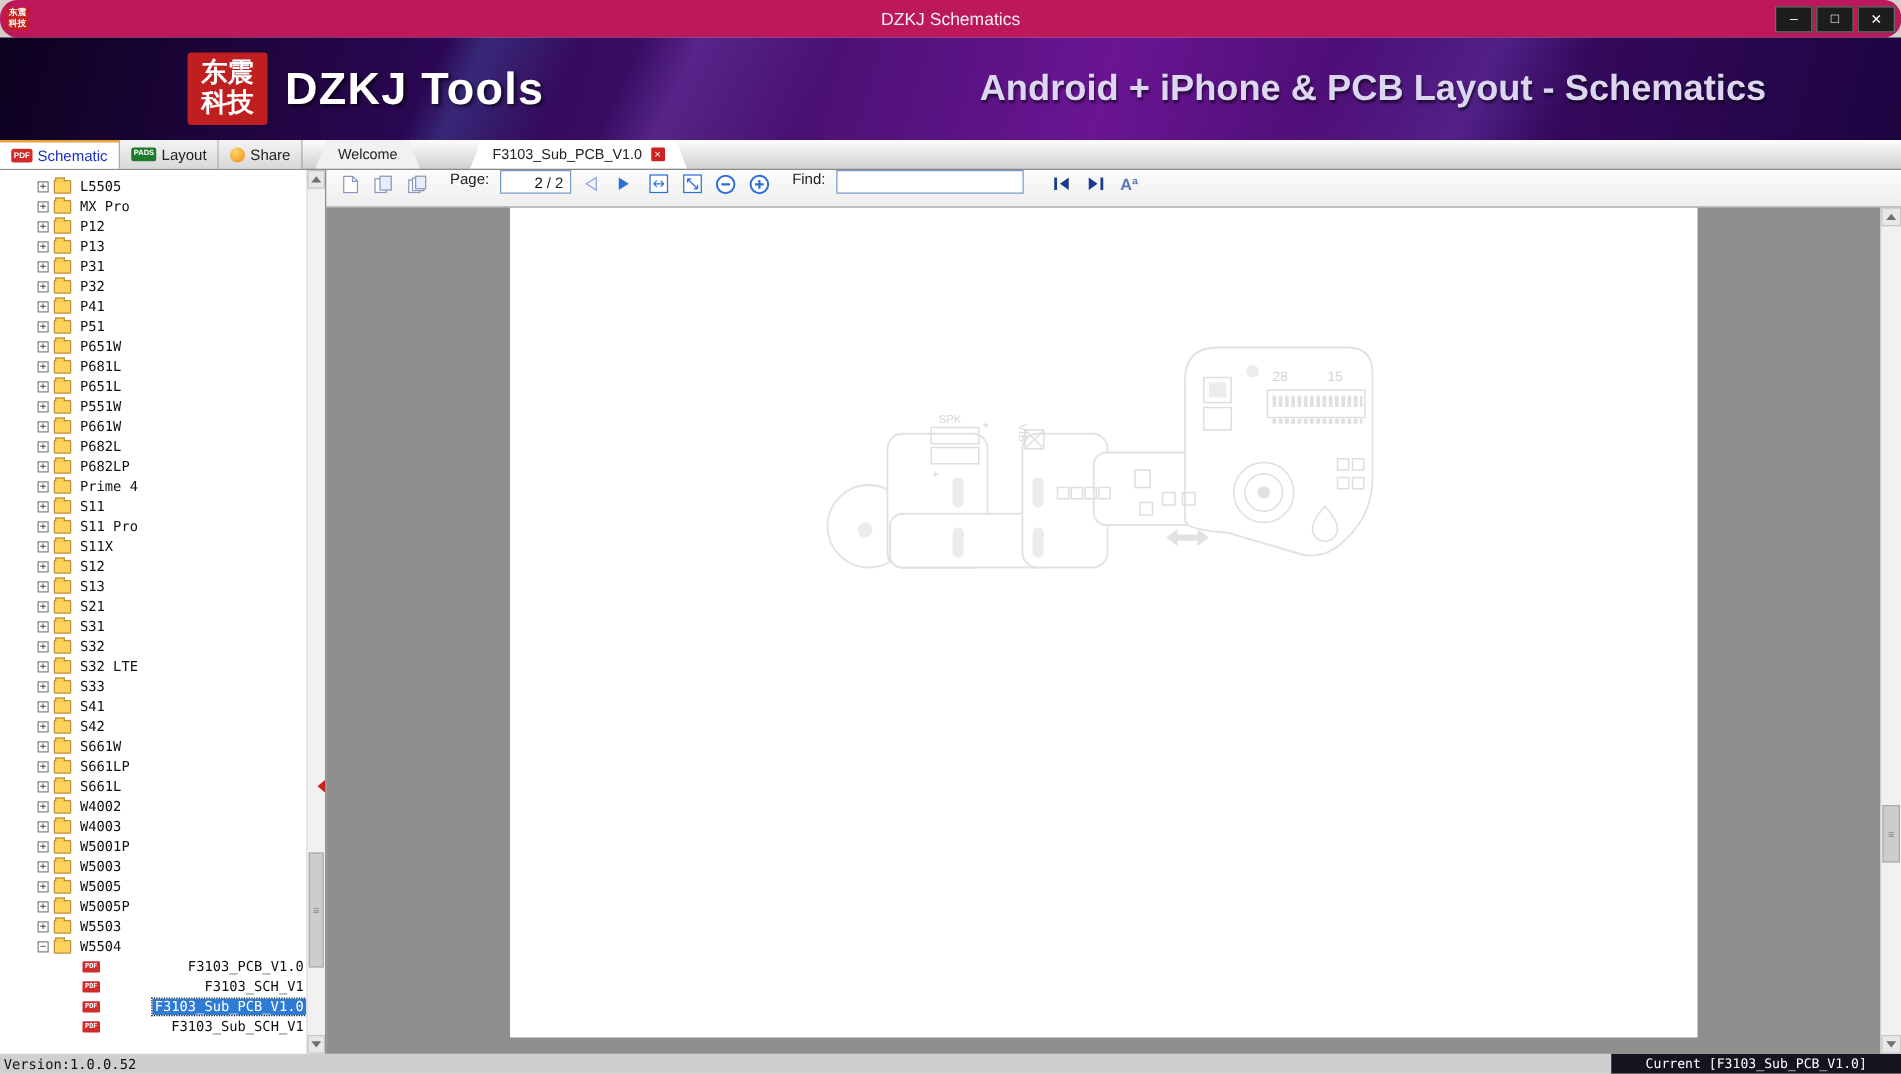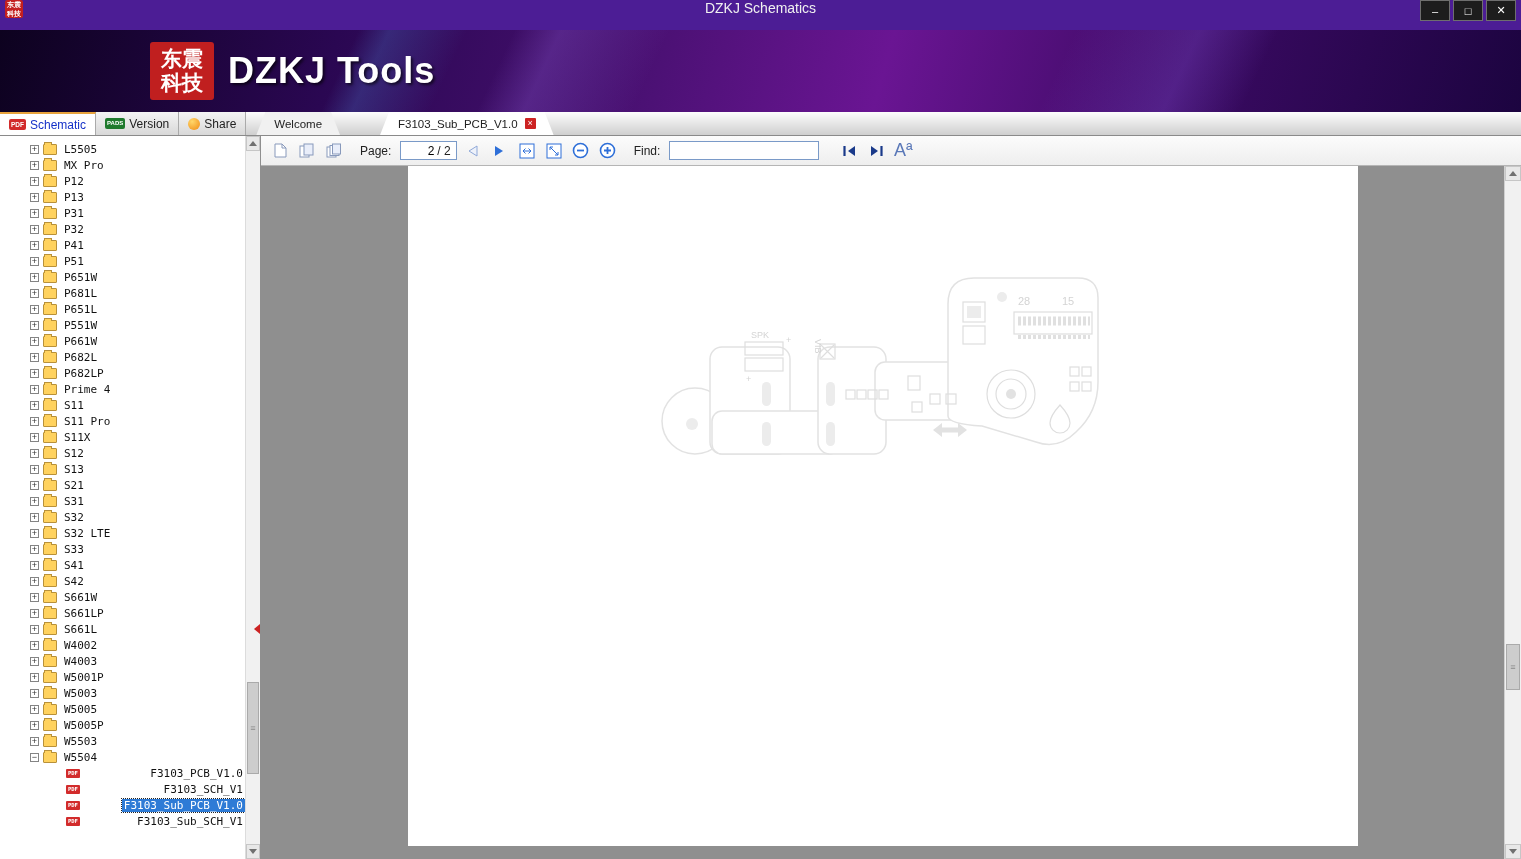--- a/index.html
+++ b/index.html
@@ -2,21 +2,21 @@
 <html><head>
 <meta charset="utf-8">
 <style>
   * { margin:0; padding:0; box-sizing:border-box; }
   html,body { width:1521px; height:859px; overflow:hidden; }
   body { font-family:"Liberation Sans", sans-serif; }
 
   .app { width:1521px; height:859px; display:flex; flex-direction:column; position:relative; background:#d4d0c8; }
 
   
-  .titlebar { height:30px; background:#4c1d95; position:relative; display:flex; flex:0 0 auto; }
+  .titlebar { height:30px; background:#be185d; position:relative; display:flex; align-items:center; flex:0 0 auto;border-radius:14px; }
   .app-icon { width:18px; height:18px; margin-left:5px; background:#c41f1f; border-radius:2px; color:#fff; font-size:7px; line-height:9px; text-align:center; font-weight:bold; overflow:hidden; }
   .title-text { position:absolute; left:0; right:0; text-align:center; color:#f0f0f0; font-size:14px; }
   .win-controls { margin-left:auto; display:flex; gap:3px; margin-right:5px; position:relative; z-index:2; }
   .win-btn { width:30px; height:21px; background:#1d1d1d; border:1px solid #6e6e6e; color:#fff; font-size:11px; display:flex; align-items:center; justify-content:center; }
 
   
   .header { height:82px; flex:0 0 auto; display:flex; align-items:center; position:relative; overflow:hidden;
     background:
       linear-gradient(115deg, rgba(0,0,0,0) 23%, rgba(90,170,255,0.20) 25%, rgba(0,0,0,0) 30%),
       linear-gradient(115deg, rgba(0,0,0,0) 33%, rgba(170,120,255,0.22) 36%, rgba(0,0,0,0) 43%),
@@ -57,28 +57,28 @@
   .side-scroll { position:absolute; top:0; right:0; bottom:0; width:15px; background:#f1f1f1; border-left:1px solid #dcdcdc; }
   .scroll-btn { position:absolute; left:0; right:0; height:15px; background:#e8e8e8; border:1px solid #c6c6c6; display:flex; align-items:center; justify-content:center; }
   .scroll-btn.up { top:0; } .scroll-btn.down { bottom:0; }
   .tri-up { width:0; height:0; border-left:4px solid transparent; border-right:4px solid transparent; border-bottom:5px solid #707070; }
   .tri-down { width:0; height:0; border-left:4px solid transparent; border-right:4px solid transparent; border-top:5px solid #707070; }
   .side-thumb { position:absolute; left:1px; right:1px; top:546px; height:92px; background:#cdcdcd; border:1px solid #aaa; color:#8a8a8a; font-size:9px; display:flex; align-items:center; justify-content:center; }
   .splitter-arrow { position:absolute; left:254px; top:488px; width:0; height:0; border-top:5px solid transparent; border-bottom:5px solid transparent; border-right:6px solid #cc2222; z-index:5; }
 
   
   .main { flex:1 1 auto; min-width:0; display:flex; flex-direction:column; }
-  .toolbar { height:30px; flex:0 0 auto; background:linear-gradient(#fcfcfc,#eeeeee); border-bottom:1px solid #b5b5b5; display:flex; align-items:center; padding:10px 8px; gap:5px; font-size:12px; color:#222; }
+  .toolbar { height:30px; flex:0 0 auto; background:linear-gradient(#fcfcfc,#eeeeee); border-bottom:1px solid #b5b5b5; display:flex; align-items:flex-start; padding:0 8px; gap:5px; font-size:12px; color:#222; }
   .tb-icon { width:22px; height:22px; display:flex; align-items:center; justify-content:center; }
   .tb-label { margin:0 4px 0 10px; }
   .page-box { display:flex; align-items:center; background:#fff; border:1px solid #7a9ac8; height:19px; padding:0 5px; }
   .page-box input { border:none; outline:none; width:28px; text-align:right; font-size:12px; font-family:inherit; }
   .page-total { font-size:12px; color:#222; margin-left:3px; }
   .find-input { width:150px; height:19px; border:1px solid #7a9ac8; font-size:12px; padding:0 4px; outline:none; }
-  .font-icon { color:#5a78b8; font-size:18px; font-weight:normal; }
+  .font-icon { color:#5a78b8; font-size:13px; font-weight:bold; }
 
   .viewer { flex:1 1 auto; min-height:0; position:relative; background:#8f8f8f; overflow:hidden; }
   .page-sheet { position:absolute; left:147px; top:0; bottom:13px; width:950px; background:#ffffff; }
   .pcb-svg { position:absolute; left:242px; top:98px; }
 
   .view-scroll { position:absolute; top:0; right:0; bottom:0; width:17px; background:#f1f1f1; border-left:1px solid #d0d0d0; }
   .view-thumb { position:absolute; left:1px; right:1px; top:478px; height:46px; background:#cdcdcd; border:1px solid #aaa; color:#8a8a8a; font-size:9px; display:flex; align-items:center; justify-content:center; }
 
   
   .statusbar { height:16px; flex:0 0 auto; background:#cfcfcf; display:flex; align-items:center; justify-content:space-between; font-family:"DejaVu Sans Mono", monospace; font-size:11px; color:#111; }
@@ -99,30 +99,31 @@
       <div class="win-btn">✕</div>
     </div>
   </div>
 
   <div class="header">
     <div class="logo-box">
       <span>东震</span>
       <span>科技</span>
     </div>
     <div class="brand">DZKJ Tools</div>
+    <div class="subtitle">Android + iPhone &amp; PCB Layout - Schematics</div>
   </div>
 
   <div class="tabbar">
     <div class="mtab active">
       <span class="pdf-badge">PDF</span>
       <span>Schematic</span>
     </div>
     <div class="mtab">
       <span class="pads-badge">PADS</span>
-      <span>Version</span>
+      <span>Layout</span>
     </div>
     <div class="mtab">
       <span class="share-ball"></span>
       <span>Share</span>
     </div>
     <div class="doc-tabs">
       <div class="dtab">
         <span>Welcome</span>
       </div>
       <div class="dtab active">
@@ -521,14 +522,18 @@
           <div class="view-thumb">≡</div>
           <div class="scroll-btn down">
               <span class="tri-down"></span>
             </div>
         </div>
       </div>
 
     </div>
   </div>
 
+  <div class="statusbar">
+    <div class="status-left">Version:1.0.0.52</div>
+    <div class="status-right">Current [F3103_Sub_PCB_V1.0]</div>
+  </div>
 
 </div>
 
 </body></html>

